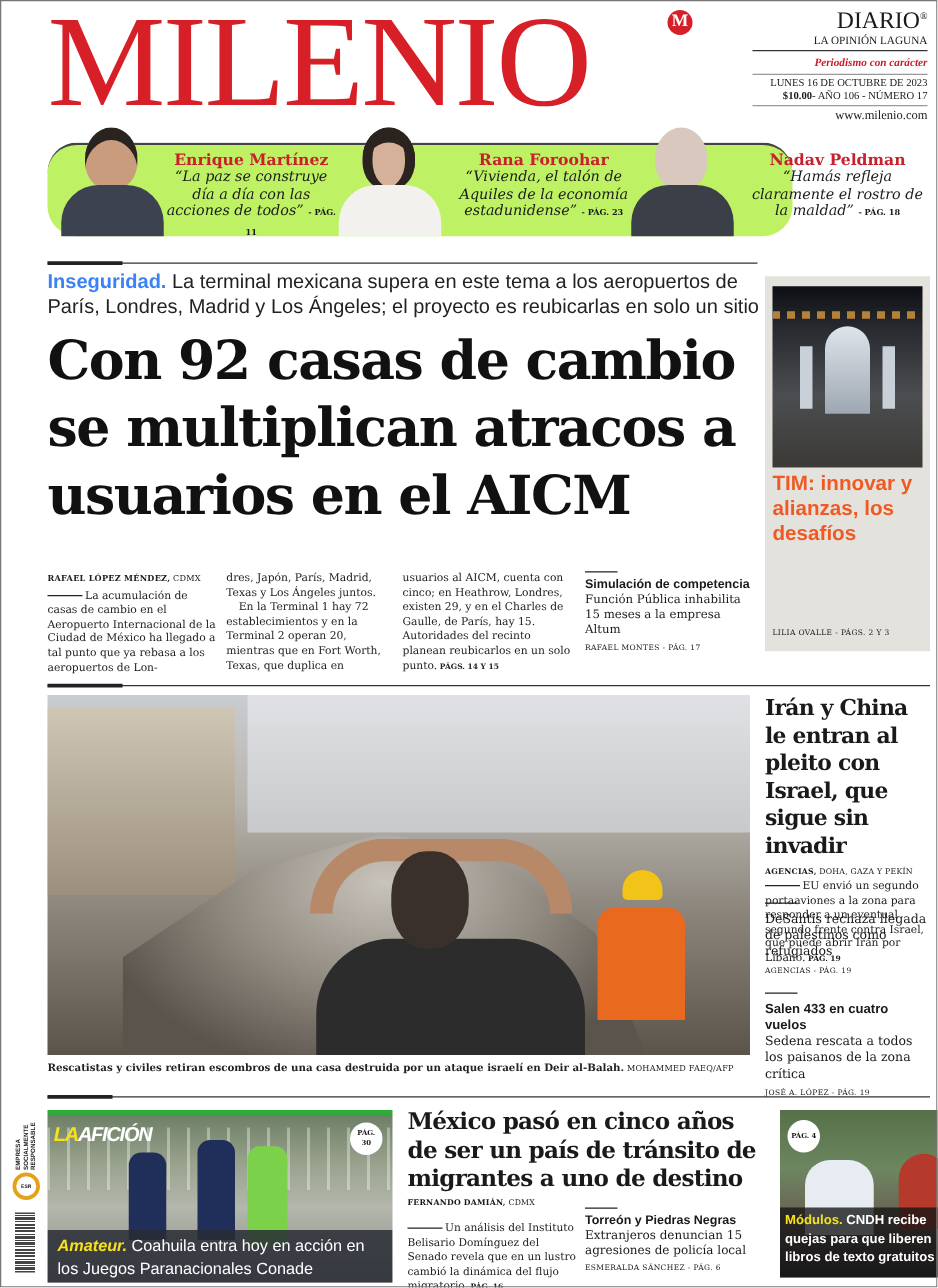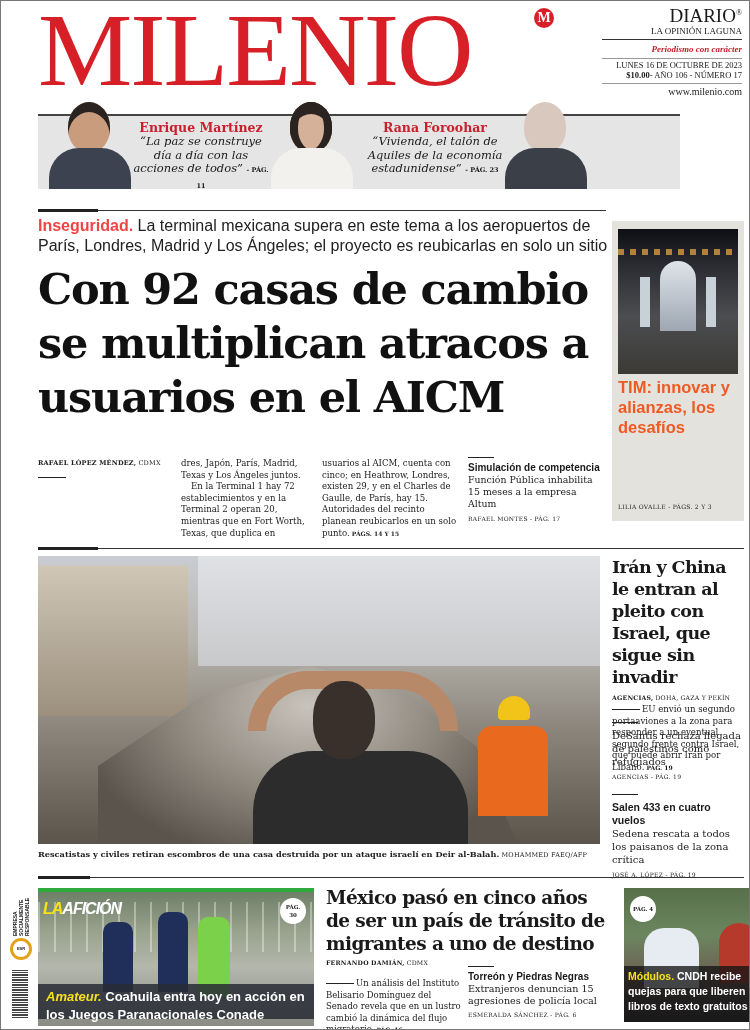--- a/index.html
+++ b/index.html
@@ -12,34 +12,34 @@
   .logo-mark { left: 534px; top: 8px; width: 20px; height: 20px; border-radius: 50%; background: #d71f27; color: #fff; font-family: "Liberation Serif", serif; font-size: 14px; font-weight: bold; text-align: center; line-height: 20px; }
   .diario { right: 8px; top: 3px; text-align: right; width: 140px; font-family: "Liberation Serif", serif; }
   .diario .name { font-size: 19px; line-height: 20px; }
   .diario .sub { font-size: 9px; line-height: 11px; border-bottom: 1px solid #333; padding-bottom: 2px; margin-bottom: 3px; }
   .diario .tag { font-size: 9px; color: #c41e2a; font-style: italic; font-weight: bold; line-height: 13px; border-bottom: 1px solid #999; padding-bottom: 2px; margin-bottom: 1px; }
   .diario .date { font-size: 8.5px; line-height: 10px; }
   .diario .price { font-size: 8.5px; line-height: 10px; border-bottom: 1px solid #999; padding-bottom: 3px; margin-bottom: 2px; }
   .diario .web { font-size: 10px; line-height: 12px; }
 
   
-  .strip { left: 38px; top: 114px; width: 642px; height: 75px; background: #e5e5e5; border-top: 2px solid #444; }
+  .strip { left: 38px; top: 114px; width: 596px; height: 75px; background: #bef264; border-top: 2px solid #444; border-radius: 24px; }
   .col-photo { position: absolute; top: -16px; width: 90px; height: 89px; overflow: hidden; }
   .col-photo .head { position: absolute; left: 24px; top: 2px; width: 42px; height: 50px; border-radius: 50% 50% 45% 45%; }
   .col-photo .body { position: absolute; left: 5px; top: 48px; width: 82px; height: 44px; border-radius: 30px 30px 0 0; }
   .col-text { position: absolute; top: 4px; text-align: center; font-family: "DejaVu Serif", serif; }
   .col-text .nm { color: #c8202c; font-weight: bold; font-size: 12.5px; line-height: 15px; }
   .col-text .q { font-style: italic; font-size: 11.5px; line-height: 13.5px; }
   .col-text .pg { font-size: 6.5px; font-style: normal; font-weight: bold; }
 
   
   .rule-top { left: 38px; top: 210px; width: 568px; height: 1px; background: #333; }
   .rule-top-thick { left: 38px; top: 209px; width: 60px; height: 3px; background: #222; }
   .kicker { left: 38px; top: 216px; width: 570px; font-family: "Liberation Sans", sans-serif; font-size: 16px; line-height: 20px; color: #222; }
-  .kicker b { color: #ef4444; text-align: right; }
+  .kicker b { color: #3b82f6; text-align: right; }
   .headline { left: 38px; top: 262px; width: 568px; font-family: "DejaVu Serif", serif; font-weight: bold; font-size: 43px; line-height: 54px; letter-spacing: -1.2px; color: #111; }
   .byline { font-size: 6.5px; font-weight: bold; letter-spacing: 0.2px; }
   .byline span { font-weight: normal; }
   .bodycol { font-size: 8.6px; line-height: 11.6px; color: #222; }
   .dash { display: inline-block; width: 28px; border-bottom: 1px solid #222; margin-right: 2px; vertical-align: 2px; }
 
   .side-sim { left: 468px; top: 457px; width: 136px; }
   .side-sim .bar { width: 26px; height: 1px; background: #222; margin-bottom: 4px; }
   .side-sim .h { font-family: "Liberation Sans", sans-serif; font-weight: bold; font-size: 10px; line-height: 12px; }
   .side-sim .t { font-size: 9.4px; line-height: 12px; }
@@ -93,21 +93,21 @@
   .sidebar-legal .barcode { position: absolute; left: 6px; top: 84px; width: 16px; height: 48px; background: repeating-linear-gradient(0deg, #444 0 1px, #fff 1px 2px, #444 2px 4px, #fff 4px 5px); }
 
   .aficion { left: 38px; top: 888px; width: 276px; height: 138px; overflow: hidden; background: linear-gradient(#6e7f67 0%, #9aa38e 30%, #b3b7ac 55%, #8a8b84 100%); border-top: 4px solid #2eaa3a; }
   .aficion .fence { position: absolute; left: 0; top: 10px; width: 276px; height: 50px; background: repeating-linear-gradient(90deg, rgba(255,255,255,.35) 0 2px, transparent 2px 16px); }
   .aficion .logo2 { position: absolute; left: 5px; top: 8px; font-family: "Liberation Sans", sans-serif; font-weight: bold; font-size: 16px; color: #fff; letter-spacing: -1px; font-style: italic; }
   .aficion .logo2 span { color: #f6e21b; }
   .aficion .pag { position: absolute; right: 8px; top: 6px; width: 26px; height: 26px; border-radius: 50%; background: #fff; font-size: 5.5px; text-align: center; line-height: 8px; padding-top: 5px; font-weight: bold; }
   .aficion .p1 { position: absolute; left: 65px; top: 30px; width: 30px; height: 70px; background: #1f2f5a; border-radius: 10px 10px 0 0; }
   .aficion .p2 { position: absolute; left: 120px; top: 20px; width: 30px; height: 80px; background: #1f2f5a; border-radius: 10px 10px 0 0; }
   .aficion .p3 { position: absolute; left: 160px; top: 25px; width: 32px; height: 80px; background: #7bd24a; border-radius: 10px 10px 0 0; }
-  .aficion .cap { position: absolute; left: 0; top: 92px; width: 276px; height: 35px; background: rgba(40,44,52,.85); font-family: "Liberation Sans", sans-serif; font-weight: bold; color: #fff; font-size: 13px; line-height: 18px; padding: 4px 8px; }
+  .aficion .cap { position: absolute; left: 0; top: 92px; width: 276px; height: 46px; background: rgba(40,44,52,.85); font-family: "Liberation Sans", sans-serif; font-weight: normal; color: #fff; font-size: 13px; line-height: 18px; padding: 4px 8px; }
   .aficion .cap b { color: #f6e21b; font-style: italic; }
 
   .mexico { left: 326px; top: 886px; width: 280px; }
   .mexico .h { font-weight: bold; font-size: 18.5px; line-height: 23px; letter-spacing: -0.6px; }
   .mexico .by { font-size: 6.2px; font-weight: bold; margin-top: 4px; letter-spacing: 0.2px; }
   .mexico .by span { font-weight: normal; }
   .mexico .t { position: absolute; left: 0; top: 92px; width: 135px; font-size: 8.5px; line-height: 11.6px; }
   .torreon { left: 468px; top: 966px; width: 140px; }
   .torreon .bar { width: 26px; height: 1px; background: #222; margin-bottom: 4px; }
   .torreon .h { font-family: "Liberation Sans", sans-serif; font-weight: bold; font-size: 10px; line-height: 12px; }
@@ -150,30 +150,34 @@
     <div class="body" style="background:#f3f1ee"></div>
   </div>
   <div class="col-text" style="left:322px;width:150px">
     <div class="nm">Rana Foroohar</div>
     <div class="q"><span>“Vivienda, el talón de Aquiles de la economía estadunidense”</span> <span class="pg">- PÁG. 23</span></div>
   </div>
   <div class="col-photo" style="left:462px">
     <div class="head" style="background:#d8c8bd"></div>
     <div class="body" style="background:#3a3f48"></div>
   </div>
+  <div class="col-text" style="left:562px;width:140px">
+    <div class="nm">Nadav Peldman</div>
+    <div class="q"><span>“Hamás refleja claramente el rostro de la maldad”</span> <span class="pg">- PÁG. 18</span></div>
+  </div>
 </div>
 
 <div class="abs rule-top"></div>
 <div class="abs rule-top-thick"></div>
 <div class="abs kicker"><b>Inseguridad.</b><span> La terminal mexicana supera en este tema a los aeropuertos de París, Londres, Madrid y Los Ángeles; el proyecto es reubicarlas en solo un sitio</span></div>
 <div class="abs headline">Con 92 casas de cambio se multiplican atracos a usuarios en el AICM</div>
 
 <div class="abs bodycol" style="left:38px;top:458px;width:136px">
   <div class="byline" style="margin-bottom:2px"><span style="font-weight:bold">RAFAEL LÓPEZ MÉNDEZ,</span><span> CDMX</span></div>
-  <span class="dash"></span>
+  <span class="dash"></span><span>La acumulación de casas de cambio en el Aeropuerto Internacional de la Ciudad de México ha llegado a tal punto que ya rebasa a los aeropuertos de Lon-</span>
 </div>
 <div class="abs bodycol" style="left:181px;top:458px;width:136px">
   <div>dres, Japón, París, Madrid, Texas y Los Ángeles juntos.</div>
   <div style="text-indent:10px">En la Terminal 1 hay 72 establecimientos y en la Terminal 2 operan 20, mientras que en Fort Worth, Texas, que duplica en</div>
 </div>
 <div class="abs bodycol" style="left:322px;top:458px;width:138px">
   <span>usuarios al AICM, cuenta con cinco; en Heathrow, Londres, existen 29, y en el Charles de Gaulle, de París, hay 15. Autoridades del recinto planean reubicarlos en un solo punto.</span><b style="font-size:6px"> PÁGS. 14 Y 15</b>
 </div>
 
 <div class="abs side-sim">

